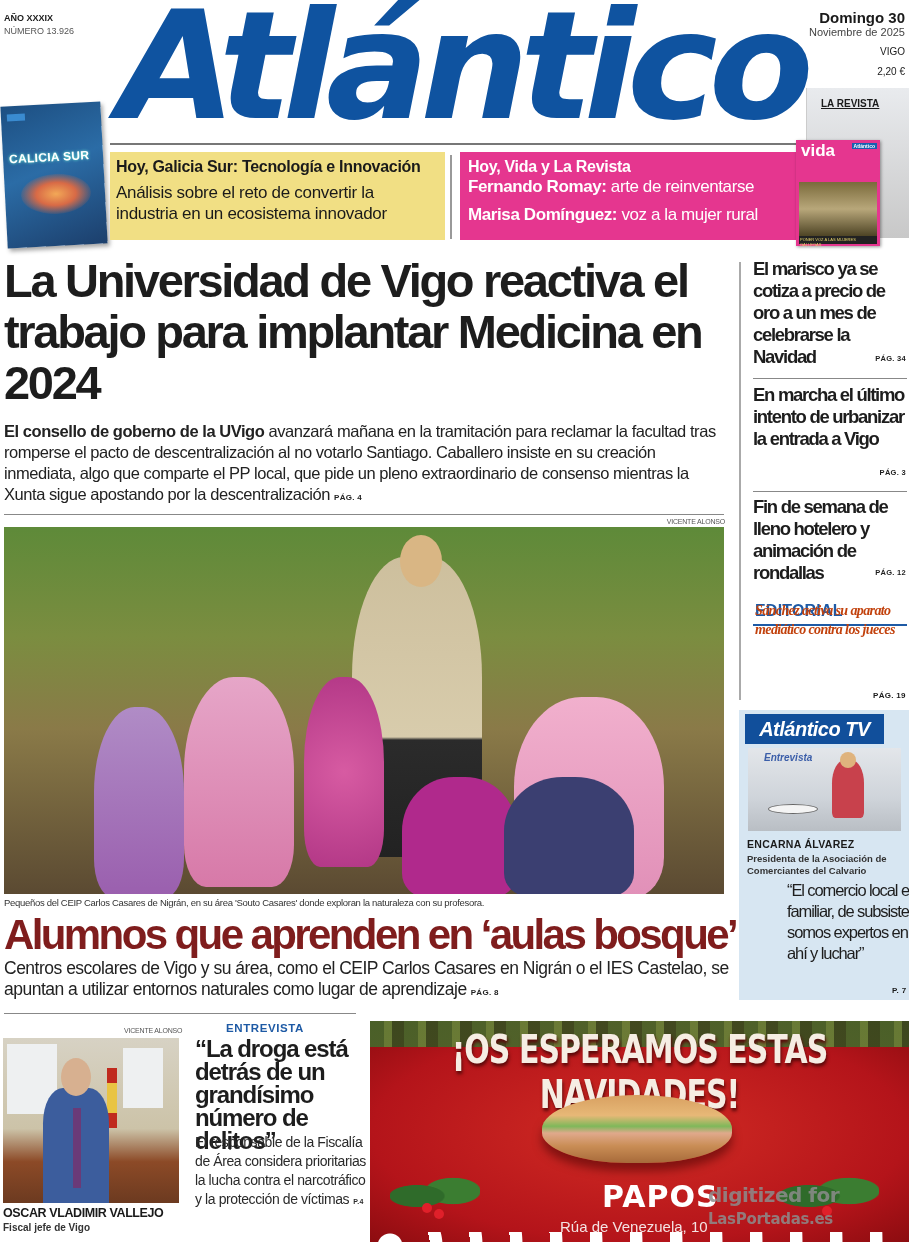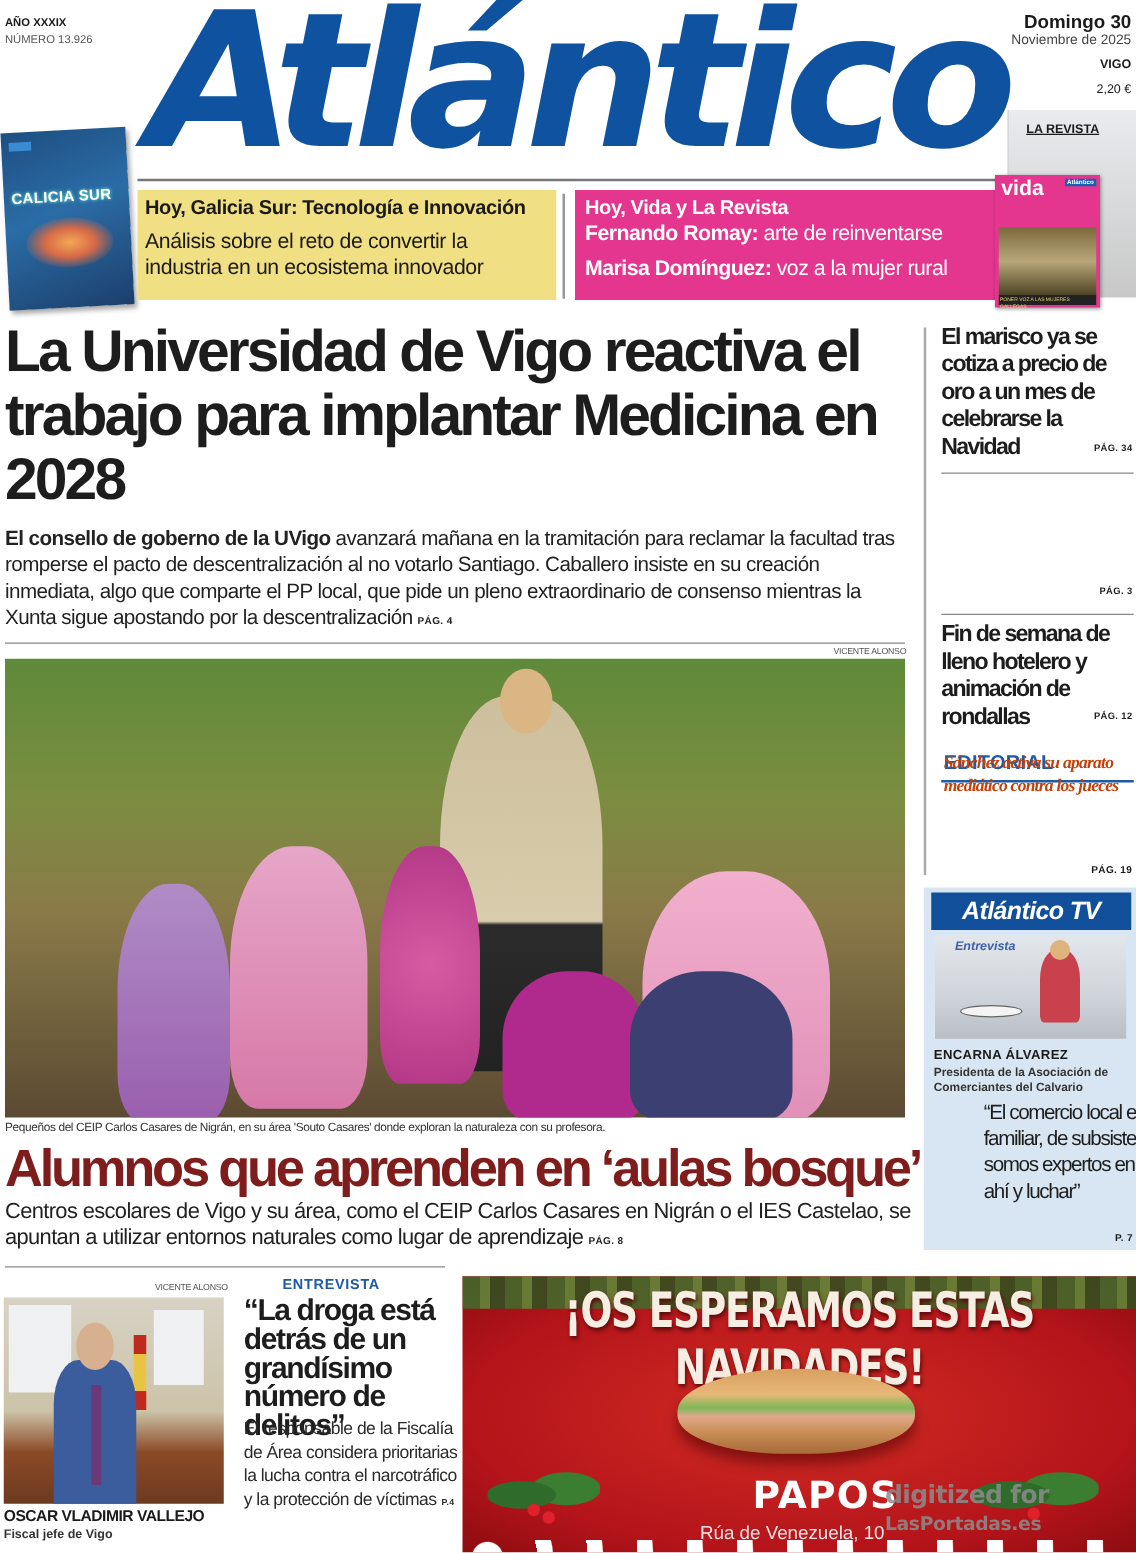--- a/index.html
+++ b/index.html
@@ -8,21 +8,21 @@
   .abs { position: absolute; }
 
   
   .meta-left { left: 4px; top: 12px; font-size: 9px; line-height: 13px; }
   .meta-left .yr { font-weight: bold; }
   .meta-left .num { color: #555; }
   .logo { left: 118px; top: -14px; font-family: "DejaVu Sans", sans-serif; font-weight: bold; font-style: italic; font-size: 150px; letter-spacing: -9px; color: #0f53a0; line-height: 160px; transform: scaleX(1.02); transform-origin: left; }
   .meta-right { right: 4px; top: 10px; text-align: right; line-height: 15px; }
   .meta-right .day { font-weight: bold; font-size: 15px; }
   .meta-right .month { font-size: 11px; color: #444; }
-  .meta-right .city { font-size: 10px; font-weight: bold; margin-top: 4px; }
+  .meta-right .city { font-size: 10px; font-weight: normal; margin-top: 4px; }
   .meta-right .price { font-size: 10px; margin-top: 5px; }
 
   .topline { left: 110px; top: 143px; width: 799px; height: 2px; background: #777; }
 
   .mag-cover { left: 4px; top: 104px; width: 100px; height: 142px; background: linear-gradient(160deg,#1d4f82 0%,#2b6ca6 45%,#1c3f6c 100%); transform: rotate(-3deg); box-shadow: 2px 3px 4px rgba(0,0,0,.35); overflow: hidden; }
   .mag-cover .tag { position:absolute; left:6px; top:8px; width:18px; height:7px; background:#3a8bd0; }
   .mag-cover .t { position:absolute; left:6px; top:46px; font-weight:bold; font-size:12px; color:#fff; letter-spacing:.3px; text-shadow:0 0 3px #7fd; }
   .mag-cover .glow { position:absolute; left:16px; top:70px; width:70px; height:40px; border-radius:50%; background: radial-gradient(ellipse, #f2a857 0%, #d86a46 40%, rgba(40,80,140,0) 75%); }
 
   .promo-yellow { left: 110px; top: 152px; width: 335px; height: 88px; background: #f1df84; padding: 6px 6px; }
@@ -106,21 +106,21 @@
   .si1 { top: 258px; height: 114px; }
   .si2 { top: 384px; height: 102px; }
   .si3 { top: 496px; height: 90px; }
   .side-hr { left: 753px; width: 154px; height: 1px; background: #888; }
   .editorial-h { left: 755px; top: 602px; font-weight: bold; font-size: 16px; color: #1e5aa5; letter-spacing: .2px; }
   .editorial-rule { left: 753px; top: 624px; width: 154px; height: 2px; background: #1e5aa5; }
   .editorial-t { left: 755px; top: 601px; width: 150px; font-family: Liberation Serif, serif; font-style: italic; font-weight: bold; font-size: 14px; line-height: 19px; letter-spacing: -.6px; color: #c2410c; }
   .editorial-pag { left: 869px; top: 691px; }
 
   .tv-box { left: 739px; top: 710px; width: 170px; height: 290px; background: #d7e6f2; }
-  .tv-title { left: 745px; top: 714px; width: 160px; height: 30px; background: #114f9b; color: #fff; text-align: center; font-weight: bold; font-style: italic; font-size: 20px; line-height: 30px; letter-spacing: -.5px; }
+  .tv-title { left: 745px; top: 714px; width: 139px; height: 30px; background: #114f9b; color: #fff; text-align: center; font-weight: bold; font-style: italic; font-size: 20px; line-height: 30px; letter-spacing: -.5px; }
   .tv-photo { left: 748px; top: 748px; width: 153px; height: 83px; background: linear-gradient(180deg,#e3e6ea 0%,#cfd4da 60%,#b9bec4 100%); overflow:hidden; }
   .tv-photo .e { position:absolute; left:16px; top:4px; font-weight:bold; font-size:10px; color:#3b5ea9; font-style: italic; }
   .tv-photo .person { position:absolute; left:84px; top:12px; width:32px; height:58px; background:#c8414c; border-radius:40% 40% 10% 10%; }
   .tv-photo .ph { position:absolute; left:92px; top:4px; width:16px; height:16px; border-radius:50%; background:#dfb37d; }
   .tv-photo .tbl { position:absolute; left:20px; top:56px; width:50px; height:10px; border-radius:50%; background:#f4f4f4; border:1px solid #666; }
   .tv-name { left: 747px; top: 838px; font-weight: bold; font-size: 10.5px; letter-spacing: .3px; }
   .tv-role { left: 747px; top: 853px; width: 160px; font-size: 9.5px; line-height: 12px; font-weight: bold; color: #333; }
   .tv-quote { left: 743px; top: 880px; width: 165px; font-size: 16.5px; line-height: 21px; letter-spacing: -1.1px; color: #1d1d1d; margin-left: 44px; }
   .tv-pag { left: 888px; top: 986px; }
 </style>
@@ -162,21 +162,21 @@
 <div class="abs revista-cover">
   <div class="t">LA REVISTA</div>
 </div>
 <div class="abs vida-cover">
   <div class="t">vida</div>
   <div class="brand">Atlántico</div>
   <div class="ph"></div>
   <div class="cap">PONER VOZ A LAS MUJERES GALLEGAS</div>
 </div>
 
-<div class="abs main-h">La Universidad de Vigo reactiva el trabajo para implantar Medicina en 2028</div>
+<div class="abs main-h">La Universidad de Vigo reactiva el trabajo para implantar Medicina en 2024</div>
 <div class="abs main-dek">
   <b>El consello de goberno de la UVigo</b><span> avanzará mañana en la tramitación para reclamar la facultad tras romperse el pacto de descentralización al no votarlo Santiago. Caballero insiste en su creación inmediata, algo que comparte el PP local, que pide un pleno extraordinario de consenso mientras la Xunta sigue apostando por la descentralización</span><span class="pag">PÁG. 4</span>
 </div>
 <div class="abs hr1"></div>
 
 <div class="abs credit credit-photo">VICENTE ALONSO</div>
 <div class="abs photo">
   <div class="adult"></div>
   <div class="head"></div>
   <div class="kid k1"></div>
@@ -228,20 +228,21 @@
   <div class="l2">LasPortadas.es</div>
 </div>
 
 <div class="abs side-rule"></div>
 <div class="abs side-item si1">
   <span>El marisco ya se cotiza a precio de oro a un mes de celebrarse la Navidad</span>
   <span class="pag">PÁG. 34</span>
 </div>
 <div class="abs side-hr" style="top:378px"></div>
 <div class="abs side-item si2">
+  <span>En marcha el último intento de urbanizar la entrada a Vigo</span>
   <span class="pag">PÁG. 3</span>
 </div>
 <div class="abs side-hr" style="top:491px"></div>
 <div class="abs side-item si3">
   <span>Fin de semana de lleno hotelero y animación de rondallas</span>
   <span class="pag">PÁG. 12</span>
 </div>
 <div class="abs editorial-h">EDITORIAL</div>
 <div class="abs editorial-rule"></div>
 <div class="abs editorial-t">Sánchez activa su aparato mediático contra los jueces</div>

